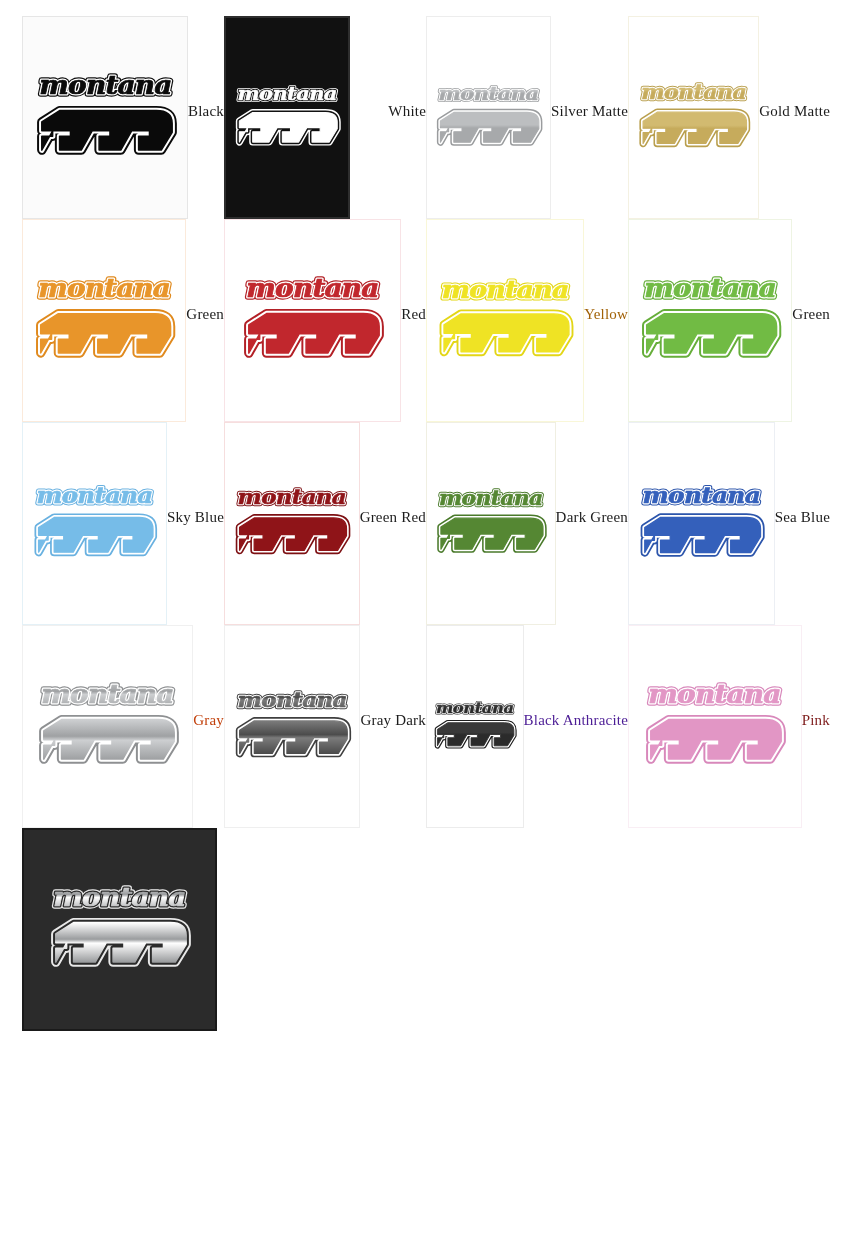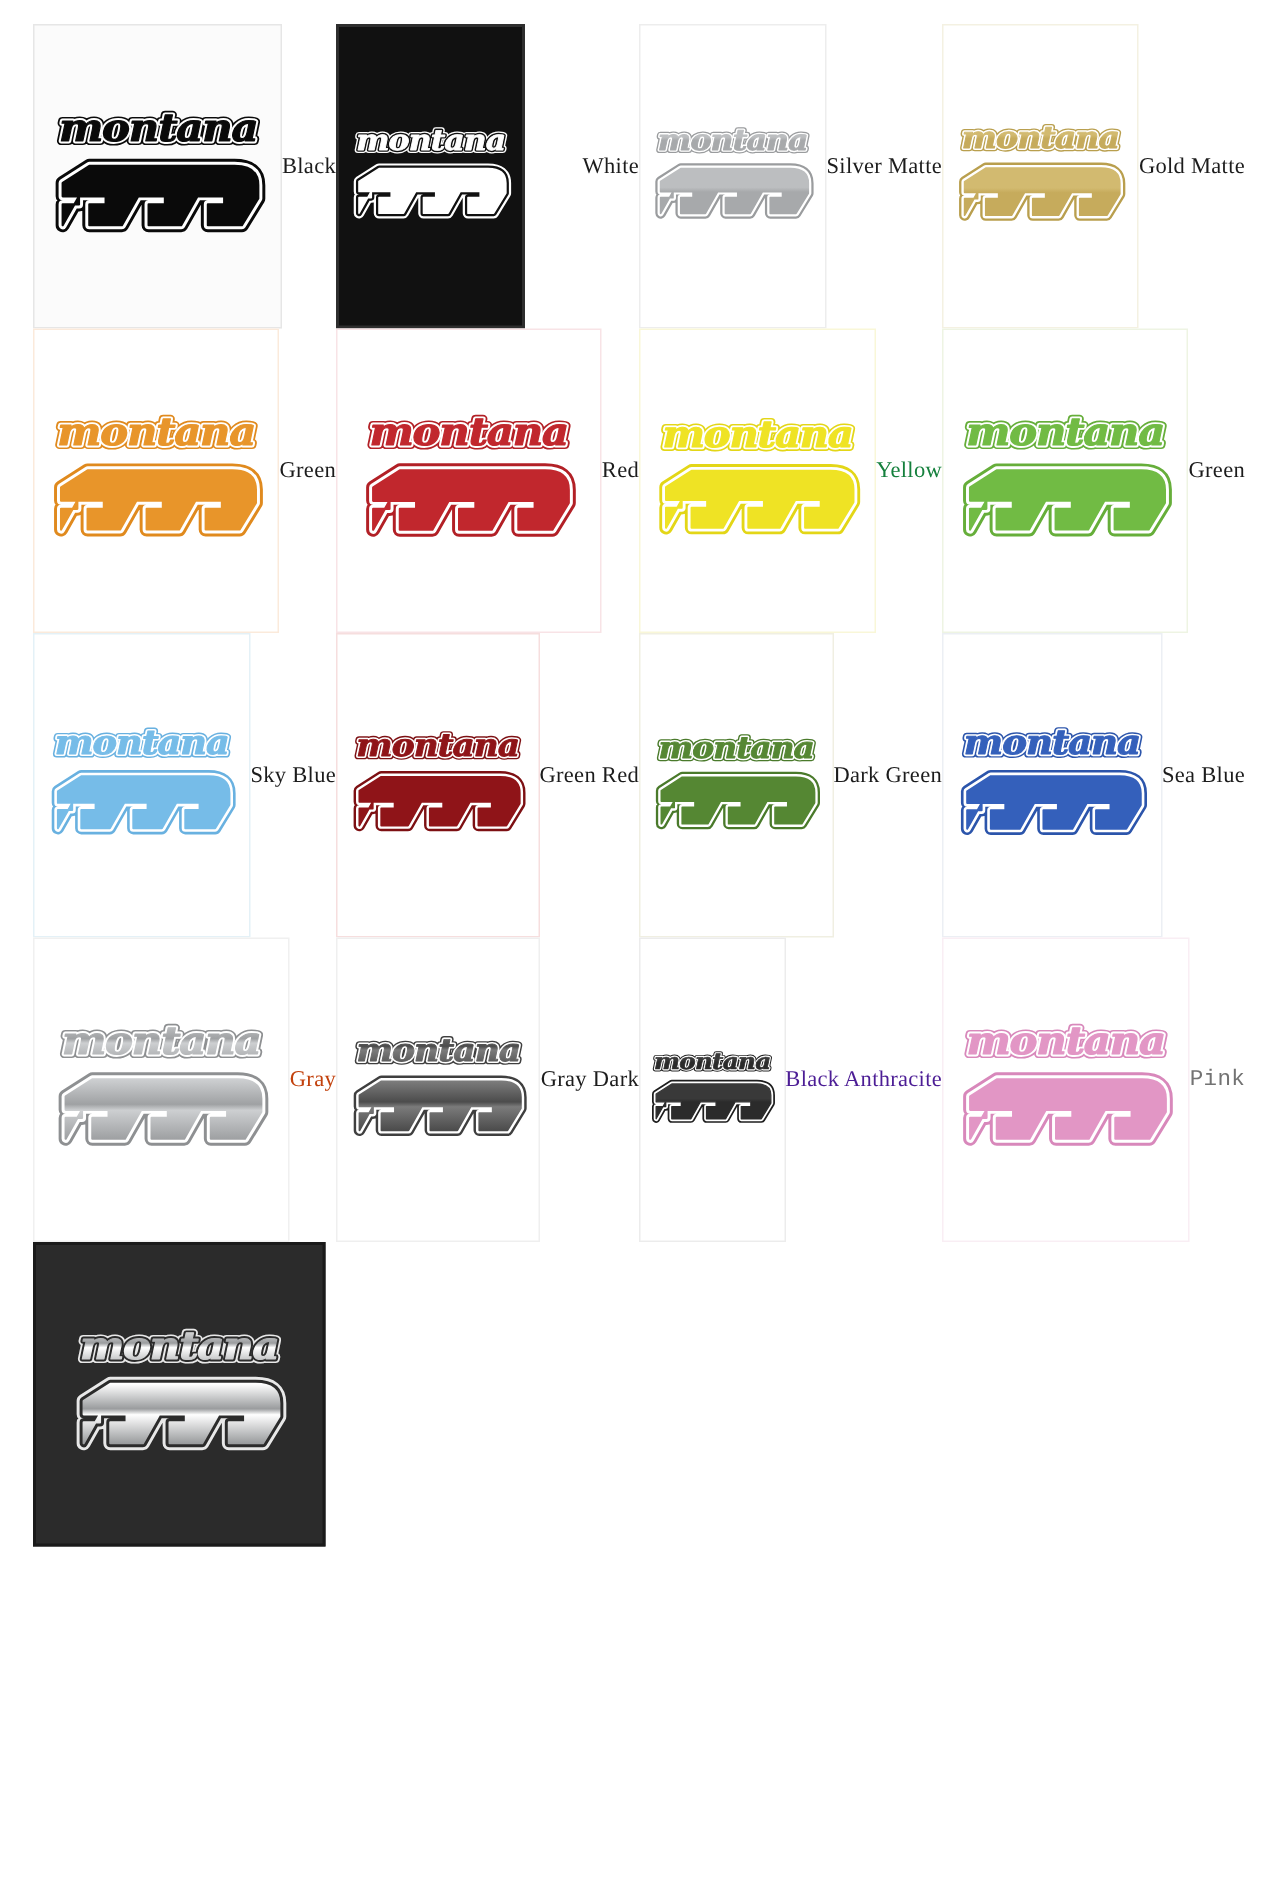--- a/index.html
+++ b/index.html
@@ -239,21 +239,21 @@
           <text class="wm wm-fill" x="165" y="62" text-anchor="middle" font-family="&quot;DejaVu Serif&quot;, &quot;Liberation Serif&quot;, serif" font-size="52" font-weight="bold" font-style="italic" letter-spacing="-1.5" textLength="268" lengthAdjust="spacingAndGlyphs" fill="url(#g6)" stroke="url(#g6)" stroke-width="1.5" stroke-linejoin="round">montana</text>
         </g>
 
         <g class="mono-group">
           <path class="mono mono-edge" d="M 36 176 L 36 148 L 58 148 L 58 137 L 36 137 L 36 119 L 72 96 L 268 96 Q 300 96 300 122 L 300 140 L 278 176 L 232 176 L 232 148 L 254 148 L 254 137 L 218 137 L 196 176 L 152 176 L 152 148 L 174 148 L 174 137 L 138 137 L 116 176 L 72 176 L 72 148 L 94 148 L 94 137 L 58 137 L 36 176 Z" fill="none" stroke="#e3d617" stroke-width="19" stroke-linejoin="round"></path>
           <path class="mono mono-gap" d="M 36 176 L 36 148 L 58 148 L 58 137 L 36 137 L 36 119 L 72 96 L 268 96 Q 300 96 300 122 L 300 140 L 278 176 L 232 176 L 232 148 L 254 148 L 254 137 L 218 137 L 196 176 L 152 176 L 152 148 L 174 148 L 174 137 L 138 137 L 116 176 L 72 176 L 72 148 L 94 148 L 94 137 L 58 137 L 36 176 Z" fill="none" stroke="#ffffff" stroke-width="11" stroke-linejoin="round"></path>
           <path class="mono mono-fill" d="M 36 176 L 36 148 L 58 148 L 58 137 L 36 137 L 36 119 L 72 96 L 268 96 Q 300 96 300 122 L 300 140 L 278 176 L 232 176 L 232 148 L 254 148 L 254 137 L 218 137 L 196 176 L 152 176 L 152 148 L 174 148 L 174 137 L 138 137 L 116 176 L 72 176 L 72 148 L 94 148 L 94 137 L 58 137 L 36 176 Z" fill="url(#g6)" stroke="url(#g6)" stroke-width="3" stroke-linejoin="round"></path>
         </g>
       </svg>
     </div>
-    <div class="swatch-label" style="color: #15803d;">Yellow</div>
+    <div class="swatch-label" style="color: #a16207;">Yellow</div>
   </div>
 
   <div class="swatch-cell">
     <div class="swatch-card" style="background: rgb(255, 255, 255); border-color: rgb(238, 244, 227);">
       <svg class="logo-svg" viewBox="0 0 330 222" xmlns="http://www.w3.org/2000/svg">
         <defs>
           <linearGradient class="grad-def" x1="0" y1="0" x2="0" y2="1" id="g7">
             <stop class="gs0" offset="0" stop-color="#71bb44"></stop>
             <stop class="gs1" offset="0.42" stop-color="#71bb44"></stop>
             <stop class="gs2" offset="0.52" stop-color="#71bb44"></stop>
@@ -491,21 +491,21 @@
           <text class="wm wm-fill" x="165" y="62" text-anchor="middle" font-family="&quot;DejaVu Serif&quot;, &quot;Liberation Serif&quot;, serif" font-size="52" font-weight="bold" font-style="italic" letter-spacing="-1.5" textLength="268" lengthAdjust="spacingAndGlyphs" fill="url(#g15)" stroke="url(#g15)" stroke-width="1.5" stroke-linejoin="round">montana</text>
         </g>
 
         <g class="mono-group">
           <path class="mono mono-edge" d="M 36 176 L 36 148 L 58 148 L 58 137 L 36 137 L 36 119 L 72 96 L 268 96 Q 300 96 300 122 L 300 140 L 278 176 L 232 176 L 232 148 L 254 148 L 254 137 L 218 137 L 196 176 L 152 176 L 152 148 L 174 148 L 174 137 L 138 137 L 116 176 L 72 176 L 72 148 L 94 148 L 94 137 L 58 137 L 36 176 Z" fill="none" stroke="#d888bb" stroke-width="19" stroke-linejoin="round"></path>
           <path class="mono mono-gap" d="M 36 176 L 36 148 L 58 148 L 58 137 L 36 137 L 36 119 L 72 96 L 268 96 Q 300 96 300 122 L 300 140 L 278 176 L 232 176 L 232 148 L 254 148 L 254 137 L 218 137 L 196 176 L 152 176 L 152 148 L 174 148 L 174 137 L 138 137 L 116 176 L 72 176 L 72 148 L 94 148 L 94 137 L 58 137 L 36 176 Z" fill="none" stroke="#ffffff" stroke-width="11" stroke-linejoin="round"></path>
           <path class="mono mono-fill" d="M 36 176 L 36 148 L 58 148 L 58 137 L 36 137 L 36 119 L 72 96 L 268 96 Q 300 96 300 122 L 300 140 L 278 176 L 232 176 L 232 148 L 254 148 L 254 137 L 218 137 L 196 176 L 152 176 L 152 148 L 174 148 L 174 137 L 138 137 L 116 176 L 72 176 L 72 148 L 94 148 L 94 137 L 58 137 L 36 176 Z" fill="url(#g15)" stroke="url(#g15)" stroke-width="3" stroke-linejoin="round"></path>
         </g>
       </svg>
     </div>
-    <div class="swatch-label" style="color: #737373; font-family: Liberation Mono, monospace;">Pink</div>
+    <div class="swatch-label" style="color: #7f1d1d;">Pink</div>
   </div>
 
   <div class="swatch-cell">
     <div class="swatch-card dark" style="background: rgb(43, 43, 43); border-color: rgb(26, 26, 26);">
       <svg class="logo-svg" viewBox="0 0 330 222" xmlns="http://www.w3.org/2000/svg">
         <defs>
           <linearGradient class="grad-def" x1="0" y1="0" x2="0" y2="1" id="g16">
             <stop class="gs0" offset="0" stop-color="#ffffff"></stop>
             <stop class="gs1" offset="0.42" stop-color="#9a9c9e"></stop>
             <stop class="gs2" offset="0.52" stop-color="#ffffff"></stop>

